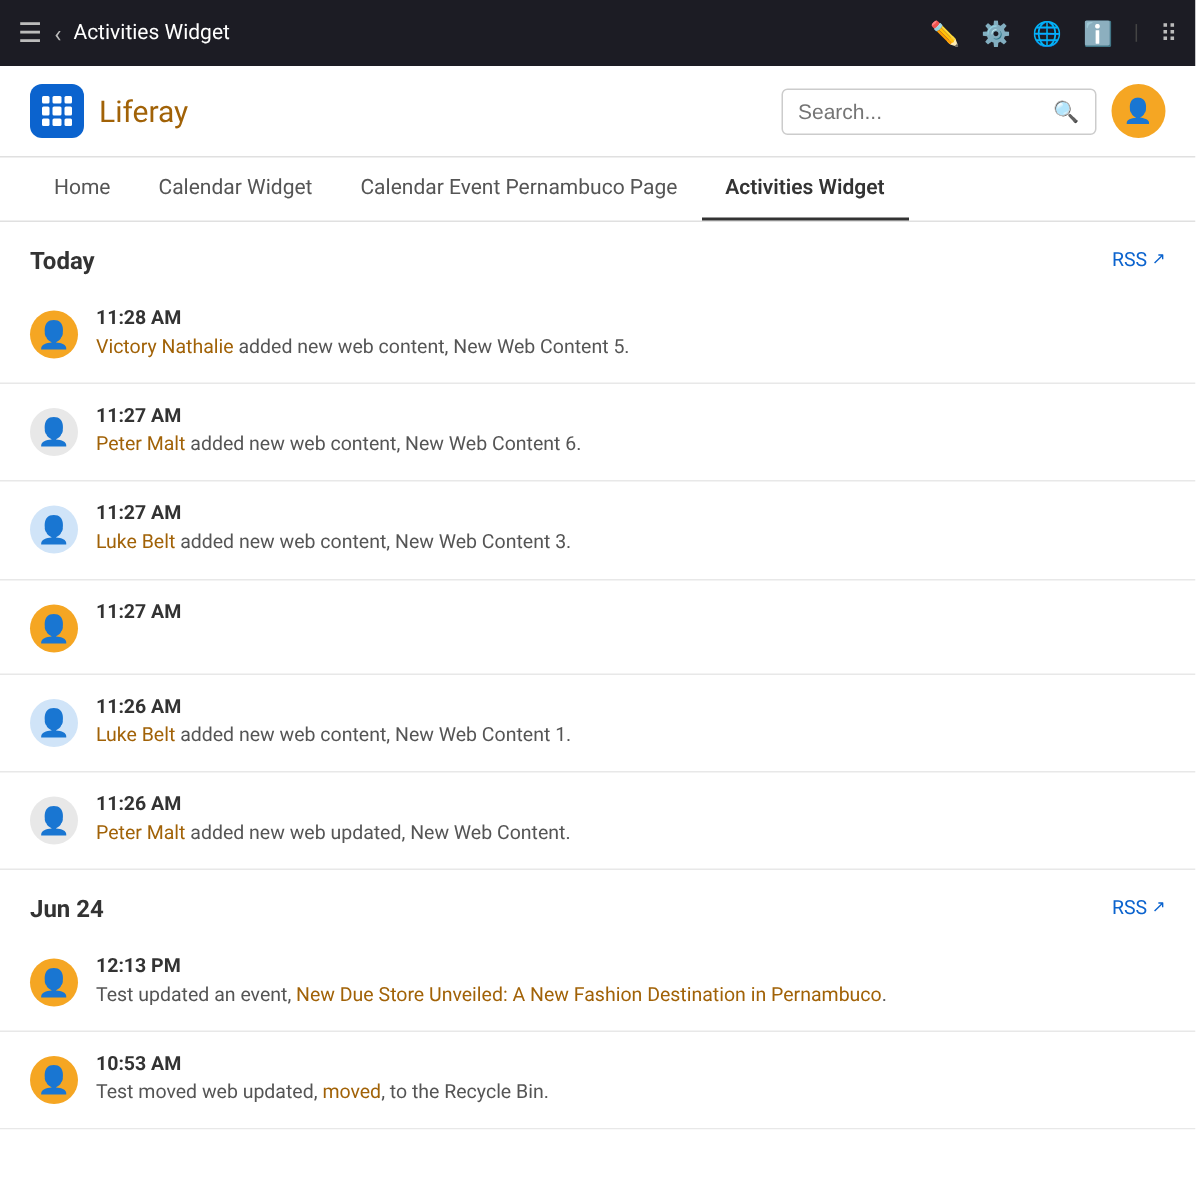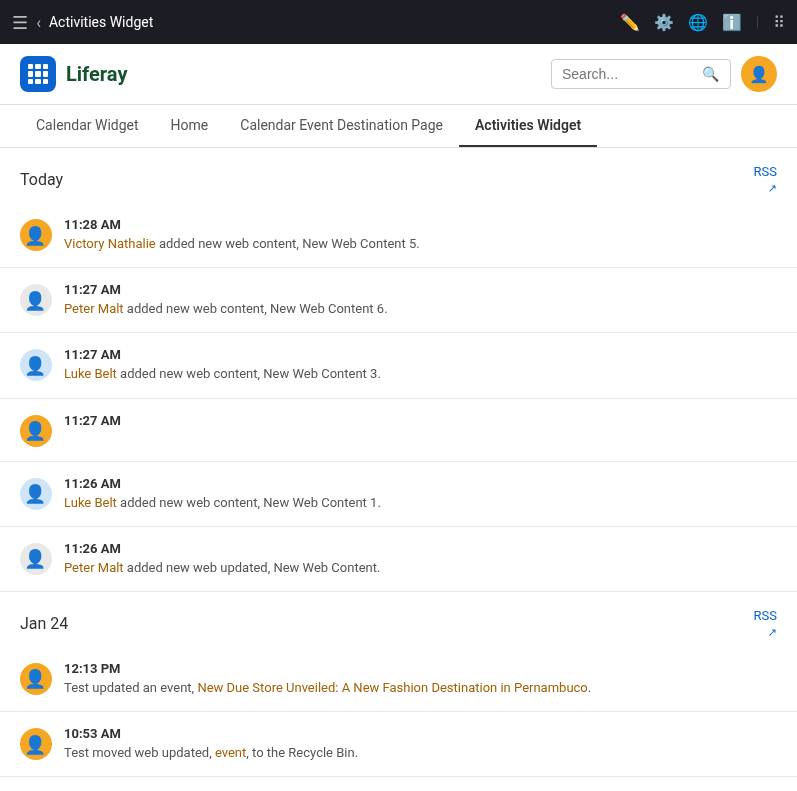--- a/index.html
+++ b/index.html
@@ -39,26 +39,26 @@
       display: flex; align-items: center; justify-content: center;
     }
     .brand-logo-grid {
       display: grid; grid-template-columns: 1fr 1fr 1fr;
       gap: 2px; width: 20px; height: 20px;
     }
     .brand-logo-grid span {
       background: #fff; border-radius: 1px;
       display: block;
     }
-    .brand-name { font-size: 20px; font-weight: 700; color: #14532d; }
+    .brand-name { font-size: 20px; font-weight: 400; color: #a16207; }
     .header-right { display: flex; align-items: center; gap: 10px; }
     .search-box {
       display: flex; align-items: center;
       border: 1px solid #ccc; border-radius: 4px;
-      padding: 6px 10px; gap: 6px; width: 180px;
+      padding: 6px 10px; gap: 6px; width: 210px;
     }
     .search-box input {
       border: none; outline: none; font-size: 14px; color: #666;
       width: 100%; background: transparent;
     }
     .search-icon { color: #888; font-size: 14px; }
     .avatar-btn {
       width: 36px; height: 36px; border-radius: 50%;
       background: #f5a623; display: flex; align-items: center;
       justify-content: center; cursor: pointer; border: none;
@@ -85,26 +85,25 @@
 
     
     .content { padding: 0; }
 
     
     .section-header {
       display: flex; align-items: center;
       justify-content: space-between;
       padding: 16px 20px 8px 20px;
     }
-    .section-title { font-size: 16px; font-weight: 400; color: #333; }
+    .section-title { font-size: 16px; font-weight: 700; color: #333; }
     .rss-link {
       color: #0b63ce; font-size: 13px; cursor: pointer;
-      display: flex; align-items: flex-end; gap: 3px;
+      display: flex; align-items: flex-start; gap: 3px;
       text-decoration: none;
-      flex-direction: column;
     }
     .external-icon { font-size: 11px; }
 
     
     .activity-item {
       display: flex; align-items: flex-start;
       padding: 14px 20px;
       border-bottom: 1px solid #e8e8e8;
       gap: 12px;
     }
@@ -160,23 +159,23 @@
   <div class="header-right">
     <div class="search-box">
       <input type="text" placeholder="Search..." style="">
       <span class="search-icon">🔍</span>
     </div>
     <button class="avatar-btn">👤</button>
   </div>
 </div>
 
 <nav class="nav">
+  <a class="nav-item">Home</a>
   <a class="nav-item">Calendar Widget</a>
-  <a class="nav-item">Home</a>
-  <a class="nav-item">Calendar Event Destination Page</a>
+  <a class="nav-item">Calendar Event Pernambuco Page</a>
   <a class="nav-item active">Activities Widget</a>
 </nav>
 
 <div class="content">
 
   <div class="section-header">
     <span class="section-title">Today</span>
     <a class="rss-link">
       <span>RSS</span>
       <span class="external-icon">↗</span>
@@ -246,21 +245,21 @@
     </div>
     <div class="activity-body">
       <div class="activity-time">11:26 AM</div>
       <div class="activity-text">
         <a class="activity-link">Peter Malt</a><span> added new web updated, New Web Content.</span>
       </div>
     </div>
   </div>
 
   <div class="section-header">
-    <span class="section-title">Jan 24</span>
+    <span class="section-title">Jun 24</span>
     <a class="rss-link">
       <span>RSS</span>
       <span class="external-icon">↗</span>
     </a>
   </div>
 
   <div class="activity-item">
     <div class="activity-avatar avatar-orange">
       <span class="avatar-icon">👤</span>
     </div>
@@ -272,18 +271,18 @@
     </div>
   </div>
 
   <div class="activity-item">
     <div class="activity-avatar avatar-orange">
       <span class="avatar-icon">👤</span>
     </div>
     <div class="activity-body">
       <div class="activity-time">10:53 AM</div>
       <div class="activity-text">
-        <span>Test</span><span> moved web updated, </span><a class="activity-link">event</a><span>, to the Recycle Bin.</span>
+        <span>Test</span><span> moved web updated, </span><a class="activity-link">moved</a><span>, to the Recycle Bin.</span>
       </div>
     </div>
   </div>
 
 </div>
 
 </body></html>

